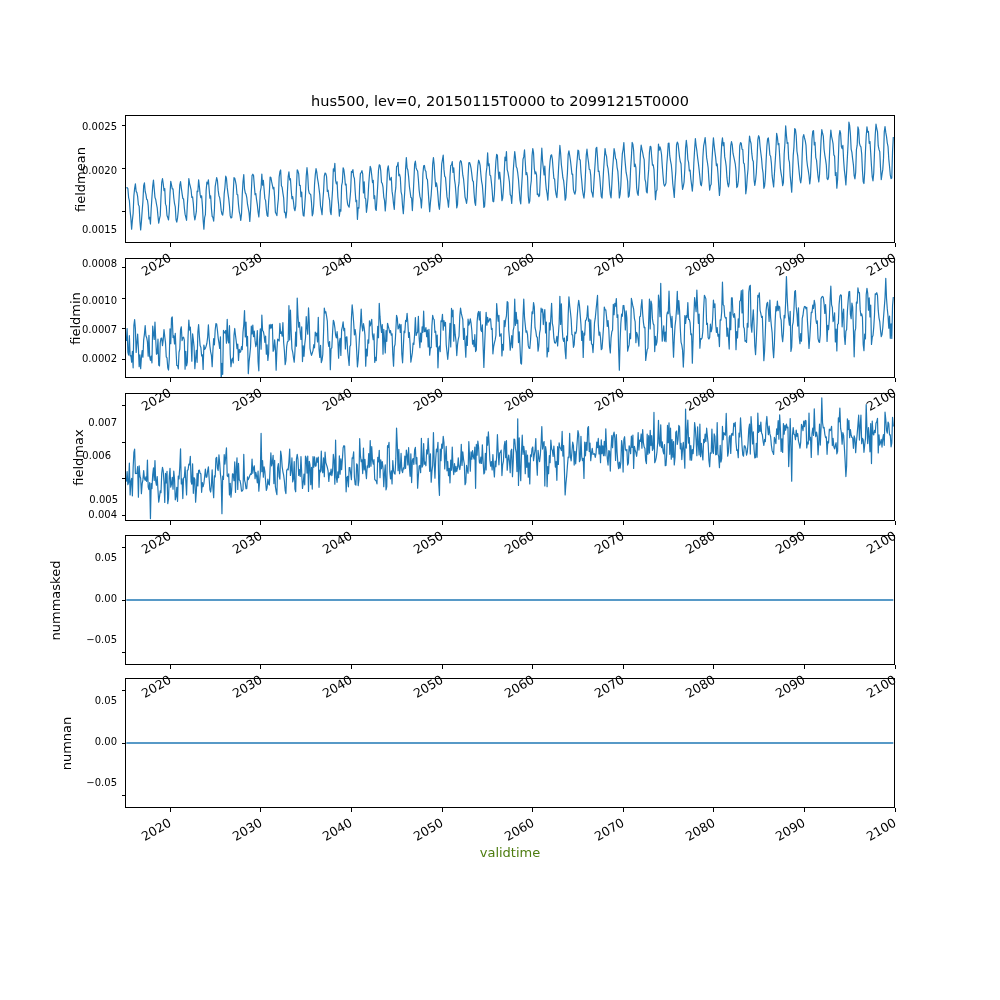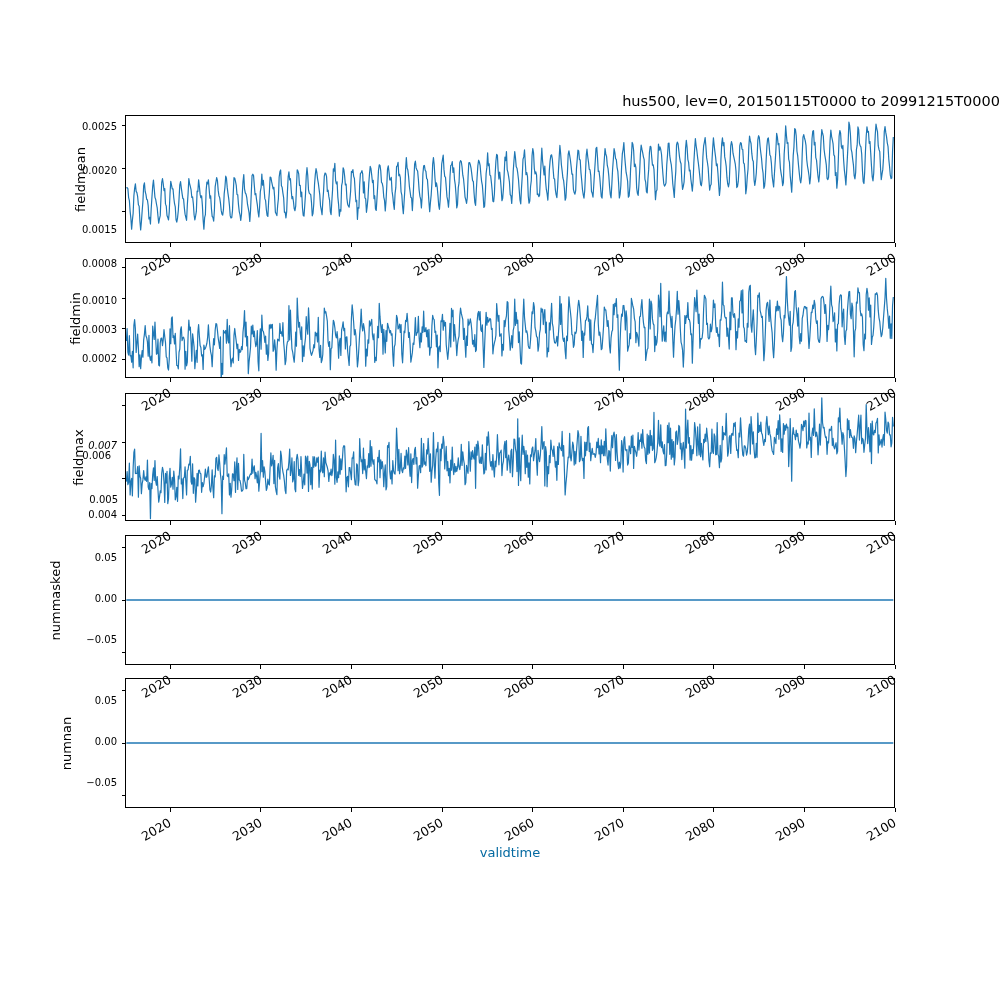--- a/index.html
+++ b/index.html
@@ -18,21 +18,21 @@
     position: relative;
     width: 1000px;
     height: 1000px;
     background: #ffffff;
   }
   .title {
     position: absolute;
     left: 0;
     top: 93px;
     width: 1000px;
-    text-align: right;
+    text-align: center;
     font-size: 14.5px;
     color: #000000;
     white-space: nowrap;
   }
   .panel {
     position: absolute;
     box-sizing: border-box;
     border: 1px solid #000000;
     background: transparent;
   }
@@ -62,21 +62,21 @@
     font-size: 12.5px;
     color: #000000;
     white-space: nowrap;
     transform-origin: 100% 50%;
     transform: rotate(-30deg);
     text-align: right;
   }
   .xlabel {
     position: absolute;
     font-size: 13px;
-    color: #0369a1;
+    color: #4d7c0f;
     text-align: center;
     white-space: nowrap;
   }
   .tickmark {
     position: absolute;
     background: #000000;
   }
 </style>
 </head>
 <body>
@@ -96,30 +96,30 @@
   <div class="ytick" style="left:55px; top:208px; width:62px;margin-top:16px;">0.0015</div>
 
   <div class="panel" style="left:125px; top:258px; width:770px; height:120px;">
     <svg id="svg-1" viewBox="0 0 770 120" preserveAspectRatio="none">
         <polyline points="0.36,83.39 1.12,70.78 1.87,94.60 2.63,97.66 3.38,77.99 4.14,98.47 4.89,98.15 5.64,104.90 6.40,94.01 7.15,110.68 7.91,67.39 8.66,61.73 9.42,71.02 10.17,95.05 10.93,85.36 11.68,76.25 12.44,90.92 13.19,109.55 13.95,97.46 14.70,111.56 15.45,100.49 16.21,93.04 16.96,99.80 17.72,82.26 18.47,76.36 19.23,67.68 19.98,78.05 20.74,80.04 21.49,84.37 22.25,98.84 23.00,77.68 23.75,99.35 24.51,103.15 25.26,98.76 26.02,105.59 26.77,68.24 27.53,75.73 28.28,81.83 29.04,64.08 29.79,81.45 30.55,96.83 31.30,96.03 32.06,81.54 32.81,107.80 33.56,108.75 34.32,85.44 35.07,80.67 35.83,80.39 36.58,88.14 37.34,81.92 38.09,71.76 38.85,78.84 39.60,85.05 40.36,99.56 41.11,100.57 41.87,110.60 42.62,112.95 43.37,101.75 44.13,71.09 44.88,86.10 45.64,60.02 46.39,58.94 47.15,79.89 47.90,78.16 48.66,86.46 49.41,75.69 50.17,93.31 50.92,108.23 51.68,108.28 52.43,111.84 53.18,94.84 53.94,91.52 54.69,71.75 55.45,68.93 56.20,83.03 56.96,79.99 57.71,79.44 58.47,82.53 59.22,112.11 59.98,93.93 60.73,108.62 61.48,104.80 62.24,78.22 62.99,62.20 63.75,72.25 64.50,69.31 65.26,84.40 66.01,103.85 66.77,76.06 67.52,82.11 68.28,89.62 69.03,111.48 69.79,101.00 70.54,92.86 71.29,105.03 72.05,74.37 72.80,66.76 73.56,78.44 74.31,88.01 75.07,89.99 75.82,98.48 76.58,97.39 77.33,112.34 78.09,87.51 78.84,91.99 79.60,90.96 80.35,88.53 81.10,85.65 81.86,79.38 82.61,66.90 83.37,80.16 84.12,88.56 84.88,94.50 85.63,97.96 86.39,109.51 87.14,93.00 87.90,81.05 88.65,87.25 89.41,72.21 90.16,65.76 90.91,66.07 91.67,72.57 92.42,80.18 93.18,85.39 93.93,90.92 94.69,79.15 95.44,122.95 96.20,106.17 96.95,117.31 97.71,72.60 98.46,74.55 99.21,75.37 99.97,72.69 100.72,85.61 101.48,61.35 102.23,82.63 102.99,85.43 103.74,67.82 104.50,96.82 105.25,109.48 106.01,102.61 106.76,100.88 107.52,105.62 108.27,77.57 109.02,70.65 109.78,77.70 110.53,83.76 111.29,91.17 112.04,86.50 112.80,103.10 113.55,91.97 114.31,95.04 115.06,93.88 115.82,89.12 116.57,92.27 117.33,74.20 118.08,66.68 118.83,52.38 119.59,79.20 120.34,64.27 121.10,88.34 121.85,78.74 122.61,116.55 123.36,105.00 124.12,97.59 124.87,89.52 125.63,68.32 126.38,76.29 127.14,67.28 127.89,79.03 128.64,73.43 129.40,83.01 130.15,89.04 130.91,86.16 131.66,72.77 132.42,104.47 133.17,113.69 133.93,82.19 134.68,71.01 135.44,91.80 136.19,57.03 136.94,72.82 137.70,73.55 138.45,77.75 139.21,84.72 139.96,78.30 140.72,96.81 141.47,87.40 142.23,103.15 142.98,96.35 143.74,66.99 144.49,70.75 145.25,66.37 146.00,70.18 146.75,66.43 147.51,93.86 148.26,92.14 149.02,82.27 149.77,90.41 150.53,113.04 151.28,92.91 152.04,81.57 152.79,81.88 153.55,83.41 154.30,65.54 155.06,75.69 155.81,74.18 156.56,78.41 157.32,64.77 158.07,84.94 158.83,93.59 159.58,107.56 160.34,103.28 161.09,89.07 161.85,84.12 162.60,83.66 163.36,47.48 164.11,82.26 164.87,52.02 165.62,74.32 166.37,91.31 167.13,94.60 167.88,100.18 168.64,104.97 169.39,93.88 170.15,74.33 170.90,88.73 171.66,39.65 172.41,57.17 173.17,69.35 173.92,64.35 174.67,74.64 175.43,81.71 176.18,69.06 176.94,104.27 177.69,88.24 178.45,98.97 179.20,86.85 179.96,80.30 180.71,58.59 181.47,70.46 182.22,76.54 182.98,49.72 183.73,64.39 184.48,91.02 185.24,95.33 185.99,98.00 186.75,95.66 187.50,93.17 188.26,87.18 189.01,90.32 189.77,74.27 190.52,77.90 191.28,75.40 192.03,84.38 192.79,59.29 193.54,91.54 194.29,100.13 195.05,87.69 195.80,105.35 196.56,102.77 197.31,97.09 198.07,74.98 198.82,49.85 199.58,54.71 200.33,53.58 201.09,57.99 201.84,63.10 202.60,84.21 203.35,88.88 204.10,84.01 204.86,112.50 205.61,91.12 206.37,90.33 207.12,74.41 207.88,62.31 208.63,64.33 209.39,69.71 210.14,77.44 210.90,80.17 211.65,73.95 212.40,82.41 213.16,100.89 213.91,84.75 214.67,80.63 215.42,98.05 216.18,72.20 216.93,69.07 217.69,63.99 218.44,72.85 219.20,70.59 219.95,91.55 220.71,79.62 221.46,79.13 222.21,93.52 222.97,100.76 223.72,108.22 224.48,89.04 225.23,87.36 225.99,60.43 226.74,46.70 227.50,54.56 228.25,64.55 229.01,77.19 229.76,71.90 230.52,77.75 231.27,93.19 232.02,109.64 232.78,102.54 233.53,89.74 234.29,76.10 235.04,66.75 235.80,50.89 236.55,67.72 237.31,73.07 238.06,65.73 238.82,69.96 239.57,77.36 240.33,109.05 241.08,91.52 241.83,98.56 242.59,82.23 243.34,85.61 244.10,62.90 244.85,68.07 245.61,65.28 246.36,61.39 247.12,77.44 247.87,82.04 248.63,76.22 249.38,105.07 250.13,100.10 250.89,103.45 251.64,85.83 252.40,68.49 253.15,80.06 253.91,45.04 254.66,58.39 255.42,68.04 256.17,74.64 256.93,66.61 257.68,96.80 258.44,71.50 259.19,82.42 259.94,95.58 260.70,72.76 261.45,83.72 262.21,65.34 262.96,68.50 263.72,71.34 264.47,75.02 265.23,72.76 265.98,77.35 266.74,76.10 267.49,96.77 268.25,109.03 269.00,89.41 269.75,86.90 270.51,73.51 271.26,57.28 272.02,60.26 272.77,71.09 273.53,69.53 274.28,66.17 275.04,74.69 275.79,66.69 276.55,96.91 277.30,105.58 278.06,89.35 278.81,73.41 279.56,74.90 280.32,62.50 281.07,63.65 281.83,55.28 282.58,64.90 283.34,79.70 284.09,74.72 284.85,86.95 285.60,104.95 286.36,100.14 287.11,95.24 287.86,85.43 288.62,86.83 289.37,76.50 290.13,59.57 290.88,77.81 291.64,75.32 292.39,74.34 293.15,58.29 293.90,80.17 294.66,90.22 295.41,75.43 296.17,84.35 296.92,68.97 297.67,74.58 298.43,53.09 299.18,73.77 299.94,73.70 300.69,69.74 301.45,78.97 302.20,72.30 302.96,89.43 303.71,71.44 304.47,97.75 305.22,89.97 305.98,90.26 306.73,67.51 307.48,57.20 308.24,60.93 308.99,61.61 309.75,74.73 310.50,73.44 311.26,89.27 312.01,77.35 312.77,110.68 313.52,90.45 314.28,88.63 315.03,94.16 315.79,62.90 316.54,63.72 317.29,56.25 318.05,72.35 318.80,62.59 319.56,67.95 320.31,64.45 321.07,87.35 321.82,94.49 322.58,102.00 323.33,93.60 324.09,80.20 324.84,65.46 325.59,89.47 326.35,50.31 327.10,58.58 327.86,51.85 328.61,83.64 329.37,66.77 330.12,77.23 330.88,83.42 331.63,98.17 332.39,87.08 333.14,81.63 333.90,78.39 334.65,58.40 335.40,49.86 336.16,55.10 336.91,58.42 337.67,61.54 338.42,81.85 339.18,70.63 339.93,85.81 340.69,99.79 341.44,78.51 342.20,87.86 342.95,61.23 343.71,67.20 344.46,65.12 345.21,60.80 345.97,65.18 346.72,72.69 347.48,86.54 348.23,82.64 348.99,89.17 349.74,76.97 350.50,94.12 351.25,92.60 352.01,63.97 352.76,55.51 353.52,53.38 354.27,61.90 355.02,53.41 355.78,72.18 356.53,73.77 357.29,67.02 358.04,88.83 358.80,110.26 359.55,88.39 360.31,69.55 361.06,54.13 361.82,67.25 362.57,59.34 363.32,64.11 364.08,62.75 364.83,60.49 365.59,61.48 366.34,71.47 367.10,70.62 367.85,96.45 368.61,89.03 369.36,85.40 370.12,82.32 370.87,77.53 371.63,45.33 372.38,55.84 373.13,63.19 373.89,57.27 374.64,78.52 375.40,77.84 376.15,75.96 376.91,98.56 377.66,86.74 378.42,92.58 379.17,62.46 379.93,68.92 380.68,61.64 381.44,57.81 382.19,43.25 382.94,44.40 383.70,72.06 384.45,80.29 385.21,92.66 385.96,86.55 386.72,77.98 387.47,90.26 388.23,72.51 388.98,68.99 389.74,40.84 390.49,67.46 391.25,54.34 392.00,65.47 392.75,62.02 393.51,85.00 394.26,74.00 395.02,89.38 395.77,105.81 396.53,106.80 397.28,85.76 398.04,58.89 398.79,40.81 399.55,59.24 400.30,67.01 401.05,74.35 401.81,72.99 402.56,76.89 403.32,88.11 404.07,90.70 404.83,90.97 405.58,82.79 406.34,69.77 407.09,53.87 407.85,55.55 408.60,44.30 409.36,48.66 410.11,69.85 410.86,73.13 411.62,79.00 412.37,79.58 413.13,93.77 413.88,88.41 414.64,75.48 415.39,71.60 416.15,50.02 416.90,53.78 417.66,50.97 418.41,66.68 419.17,56.13 419.92,51.54 420.67,75.13 421.43,64.16 422.18,99.54 422.94,90.58 423.69,94.14 424.45,64.87 425.20,72.10 425.96,58.83 426.71,45.10 427.47,65.56 428.22,69.30 428.98,80.53 429.73,84.97 430.48,85.65 431.24,83.56 431.99,78.62 432.75,88.43 433.50,76.72 434.26,65.34 435.01,37.88 435.77,66.52 436.52,45.63 437.28,69.23 438.03,81.06 438.78,83.82 439.54,80.30 440.29,93.50 441.05,101.43 441.80,78.38 442.56,83.12 443.31,57.64 444.07,38.48 444.82,47.24 445.58,53.94 446.33,61.42 447.09,76.94 447.84,77.28 448.59,89.79 449.35,87.24 450.10,74.28 450.86,75.77 451.61,73.38 452.37,59.06 453.12,48.37 453.88,41.94 454.63,47.15 455.39,56.84 456.14,66.57 456.90,82.77 457.65,73.29 458.40,100.08 459.16,75.23 459.91,77.38 460.67,62.57 461.42,62.09 462.18,58.37 462.93,47.68 463.69,63.25 464.44,61.01 465.20,82.69 465.95,61.94 466.71,86.52 467.46,86.73 468.21,95.14 468.97,82.94 469.72,65.04 470.48,60.19 471.23,52.10 471.99,44.47 472.74,37.09 473.50,65.72 474.25,77.56 475.01,74.33 475.76,80.18 476.51,92.26 477.27,91.08 478.02,80.66 478.78,69.06 479.53,48.80 480.29,51.72 481.04,51.62 481.80,58.71 482.55,68.48 483.31,62.72 484.06,71.99 484.82,88.96 485.57,95.57 486.32,80.19 487.08,74.08 487.83,72.28 488.59,46.08 489.34,56.63 490.10,45.06 490.85,47.99 491.61,40.29 492.36,59.36 493.12,56.77 493.87,90.81 494.63,113.16 495.38,83.56 496.13,65.54 496.89,56.01 497.64,58.24 498.40,47.46 499.15,47.25 499.91,54.26 500.66,72.19 501.42,52.67 502.17,60.15 502.93,93.72 503.68,90.23 504.44,87.36 505.19,75.81 505.94,80.92 506.70,40.04 507.45,43.77 508.21,48.07 508.96,50.64 509.72,60.36 510.47,63.74 511.23,85.04 511.98,74.59 512.74,76.92 513.49,82.30 514.24,88.57 515.00,58.79 515.75,58.41 516.51,48.17 517.26,41.31 518.02,55.51 518.77,64.41 519.53,69.74 520.28,69.49 521.04,103.13 521.79,97.18 522.55,92.08 523.30,90.73 524.05,62.26 524.81,40.70 525.56,71.19 526.32,42.73 527.07,45.81 527.83,60.90 528.58,65.74 529.34,67.22 530.09,94.13 530.85,78.54 531.60,87.68 532.36,84.24 533.11,72.18 533.86,36.79 534.62,43.91 535.37,58.66 536.13,24.74 536.88,62.36 537.64,83.53 538.39,74.89 539.15,68.00 539.90,83.46 540.66,74.42 541.41,84.17 542.17,57.34 542.92,53.90 543.67,55.52 544.43,32.71 545.18,54.15 545.94,60.19 546.69,69.45 547.45,58.30 548.20,81.48 548.96,99.82 549.71,81.00 550.47,68.03 551.22,61.42 551.97,50.91 552.73,32.78 553.48,56.21 554.24,42.34 554.99,52.27 555.75,70.90 556.50,84.63 557.26,87.56 558.01,92.68 558.77,109.91 559.52,93.45 560.28,57.49 561.03,65.56 561.78,57.53 562.54,59.50 563.29,44.27 564.05,61.42 564.80,61.43 565.56,64.91 566.31,76.95 567.07,76.09 567.82,105.91 568.58,80.76 569.33,58.47 570.09,39.30 570.84,46.11 571.59,53.64 572.35,31.51 573.10,49.70 573.86,65.43 574.61,56.00 575.37,90.67 576.12,80.84 576.88,81.51 577.63,80.03 578.39,72.89 579.14,50.62 579.90,36.89 580.65,38.66 581.40,40.55 582.16,66.55 582.91,65.41 583.67,80.06 584.42,81.41 585.18,79.83 585.93,66.19 586.69,73.98 587.44,70.75 588.20,60.10 588.95,41.84 589.70,49.25 590.46,45.61 591.21,66.06 591.97,74.58 592.72,69.80 593.48,78.38 594.23,76.63 594.99,89.04 595.74,61.86 596.50,62.23 597.25,53.71 598.01,23.59 598.76,46.68 599.51,47.39 600.27,58.22 601.02,60.09 601.78,59.55 602.53,78.66 603.29,70.20 604.04,79.61 604.80,91.55 605.55,54.07 606.31,71.85 607.06,39.41 607.82,39.49 608.57,56.36 609.32,59.27 610.08,55.54 610.83,62.19 611.59,92.23 612.34,73.87 613.10,80.21 613.85,60.89 614.61,69.32 615.36,43.07 616.12,41.98 616.87,32.23 617.63,54.78 618.38,31.29 619.13,68.95 619.89,70.75 620.64,83.64 621.40,83.11 622.15,84.84 622.91,65.40 623.66,69.24 624.42,33.71 625.17,27.87 625.93,26.78 626.68,67.92 627.43,74.33 628.19,61.18 628.94,51.69 629.70,67.50 630.45,88.31 631.21,97.20 631.96,82.63 632.72,64.74 633.47,36.88 634.23,38.69 634.98,34.54 635.74,52.30 636.49,55.20 637.24,59.51 638.00,58.26 638.75,80.91 639.51,103.47 640.26,93.27 641.02,73.86 641.77,52.20 642.53,45.22 643.28,44.02 644.04,51.64 644.79,63.57 645.55,41.79 646.30,59.57 647.05,67.90 647.81,74.87 648.56,90.95 649.32,100.28 650.07,86.46 650.83,63.68 651.58,48.47 652.34,52.70 653.09,42.74 653.85,52.48 654.60,47.93 655.36,48.67 656.11,59.42 656.86,62.21 657.62,77.79 658.37,84.08 659.13,75.14 659.88,57.42 660.64,59.94 661.39,43.36 662.15,17.83 662.90,39.06 663.66,52.91 664.41,60.86 665.16,67.19 665.92,53.30 666.67,94.03 667.43,89.52 668.18,67.78 668.94,64.08 669.69,51.29 670.45,33.24 671.20,32.13 671.96,48.71 672.71,55.65 673.47,68.22 674.22,49.65 674.97,79.10 675.73,86.09 676.48,75.86 677.24,83.63 677.99,60.42 678.75,57.20 679.50,50.94 680.26,48.26 681.01,48.46 681.77,50.64 682.52,49.22 683.28,63.96 684.03,76.63 684.78,90.89 685.54,80.23 686.29,67.85 687.05,54.20 687.80,54.42 688.56,46.87 689.31,50.39 690.07,41.95 690.82,46.47 691.58,60.74 692.33,65.37 693.09,62.95 693.84,80.86 694.59,84.11 695.35,84.75 696.10,77.16 696.86,40.45 697.61,38.56 698.37,38.12 699.12,39.06 699.88,45.58 700.63,55.39 701.39,46.31 702.14,58.79 702.89,83.80 703.65,67.37 704.40,71.77 705.16,60.75 705.91,41.87 706.67,27.66 707.42,46.65 708.18,49.33 708.93,63.73 709.69,61.13 710.44,54.78 711.20,84.40 711.95,71.19 712.70,93.50 713.46,66.55 714.21,65.72 714.97,46.16 715.72,38.01 716.48,36.45 717.23,37.02 717.99,68.98 718.74,56.38 719.50,50.83 720.25,78.49 721.01,86.89 721.76,73.42 722.51,71.81 723.27,53.26 724.02,42.59 724.78,33.29 725.53,33.00 726.29,56.23 727.04,60.65 727.80,44.88 728.55,49.03 729.31,71.35 730.06,99.45 730.82,73.70 731.57,70.56 732.32,43.73 733.08,44.95 733.83,29.33 734.59,34.16 735.34,34.10 736.10,51.49 736.85,57.62 737.61,55.83 738.36,59.13 739.12,86.79 739.87,93.32 740.62,76.37 741.38,81.14 742.13,36.38 742.89,29.91 743.64,34.82 744.40,52.08 745.15,39.41 745.91,58.88 746.66,46.97 747.42,86.83 748.17,79.67 748.93,77.87 749.68,69.55 750.43,57.25 751.19,35.39 751.94,35.91 752.70,34.31 753.45,37.08 754.21,52.30 754.96,59.84 755.72,63.58 756.47,72.49 757.23,78.95 757.98,76.80 758.74,69.91 759.49,59.41 760.24,49.68 761.00,39.28 761.75,19.72 762.51,40.19 763.26,50.47 764.02,58.16 764.77,70.43 765.53,58.11 766.28,80.66 767.04,65.92 767.79,80.83 768.55,47.32 769.30,38.57" fill="none" stroke="#1f77b4" stroke-width="1.2" vector-effect="non-scaling-stroke" stroke-linejoin="round"></polyline>
       </svg>
   </div>
   <div class="ylabel" style="left:-5px; top:311px; width:160px;">fieldmin</div>
   <div class="ytick" style="left:55px; top:258px; width:62px;">0.0008</div>
   <div class="ytick" style="left:55px; top:295px; width:62px;">0.0010</div>
-  <div class="ytick" style="left:55px; top:324px; width:62px;">0.0003</div>
+  <div class="ytick" style="left:55px; top:324px; width:62px;">0.0007</div>
   <div class="ytick" style="left:55px; top:353px; width:62px;">0.0002</div>
 
   <div class="panel" style="left:125px; top:393px; width:770px; height:128px;">
     <svg id="svg-2" viewBox="0 0 770 128" preserveAspectRatio="none">
         <polyline points="0.36,89.01 1.12,78.86 1.87,92.04 2.63,89.66 3.38,70.12 4.14,102.57 4.89,88.91 5.64,85.64 6.40,103.47 7.15,75.18 7.91,59.41 8.66,56.06 9.42,80.62 10.17,80.81 10.93,80.59 11.68,73.79 12.44,104.89 13.19,73.02 13.95,83.31 14.70,85.86 15.45,101.35 16.21,91.08 16.96,87.28 17.72,77.85 18.47,85.88 19.23,87.72 19.98,84.20 20.74,88.74 21.49,67.14 22.25,94.45 23.00,97.03 23.75,89.98 24.51,126.69 25.26,91.02 26.02,96.05 26.77,82.02 27.53,75.13 28.28,87.79 29.04,67.61 29.79,88.59 30.55,92.73 31.30,83.86 32.06,97.48 32.81,109.91 33.56,104.92 34.32,98.45 35.07,100.23 35.83,80.47 36.58,74.57 37.34,78.14 38.09,89.51 38.85,110.11 39.60,80.56 40.36,90.24 41.11,78.46 41.87,111.30 42.62,106.28 43.37,84.16 44.13,75.57 44.88,94.62 45.64,91.59 46.39,84.64 47.15,96.67 47.90,78.20 48.66,86.69 49.41,107.48 50.17,104.29 50.92,94.80 51.68,109.05 52.43,83.40 53.18,86.24 53.94,73.64 54.69,55.61 55.45,91.41 56.20,86.26 56.96,106.19 57.71,85.35 58.47,84.75 59.22,73.92 59.98,88.74 60.73,102.46 61.48,77.41 62.24,77.12 62.99,71.15 63.75,71.99 64.50,63.22 65.26,88.90 66.01,91.65 66.77,70.93 67.52,100.92 68.28,85.00 69.03,86.51 69.79,109.98 70.54,99.13 71.29,80.51 72.05,93.43 72.80,77.82 73.56,77.30 74.31,80.68 75.07,80.97 75.82,99.84 76.58,89.94 77.33,94.14 78.09,90.84 78.84,84.10 79.60,76.20 80.35,84.62 81.10,84.31 81.86,77.99 82.61,74.01 83.37,85.77 84.12,97.29 84.88,99.61 85.63,92.71 86.39,76.98 87.14,95.23 87.90,105.32 88.65,83.06 89.41,84.28 90.16,65.30 90.91,64.27 91.67,75.22 92.42,77.74 93.18,61.76 93.93,70.21 94.69,81.35 95.44,88.38 96.20,121.59 96.95,83.33 97.71,86.79 98.46,61.65 99.21,71.14 99.97,63.65 100.72,54.78 101.48,83.08 102.23,83.86 102.99,81.16 103.74,102.56 104.50,90.73 105.25,104.82 106.01,96.59 106.76,81.12 107.52,81.59 108.27,87.99 109.02,69.01 109.78,99.92 110.53,76.20 111.29,64.83 112.04,96.98 112.80,70.52 113.55,87.38 114.31,87.88 115.06,91.83 115.82,98.60 116.57,98.47 117.33,96.93 118.08,61.29 118.83,87.53 119.59,90.34 120.34,96.24 121.10,96.08 121.85,84.21 122.61,86.96 123.36,85.02 124.12,82.77 124.87,81.04 125.63,81.73 126.38,66.07 127.14,80.55 127.89,75.12 128.64,72.91 129.40,86.07 130.15,79.69 130.91,83.20 131.66,90.22 132.42,78.40 133.17,98.69 133.93,89.00 134.68,79.92 135.44,39.93 136.19,78.98 136.94,67.72 137.70,84.49 138.45,73.92 139.21,78.51 139.96,88.67 140.72,97.88 141.47,95.25 142.23,86.36 142.98,91.36 143.74,92.45 144.49,74.98 145.25,59.91 146.00,73.14 146.75,69.39 147.51,62.28 148.26,91.03 149.02,67.44 149.77,94.24 150.53,98.91 151.28,102.30 152.04,74.77 152.79,70.66 153.55,83.93 154.30,86.55 155.06,57.94 155.81,62.77 156.56,73.69 157.32,79.02 158.07,82.53 158.83,88.64 159.58,97.97 160.34,101.14 161.09,77.81 161.85,76.24 162.60,77.11 163.36,68.36 164.11,55.85 164.87,82.68 165.62,77.43 166.37,64.93 167.13,89.34 167.88,86.09 168.64,68.56 169.39,96.63 170.15,99.32 170.90,66.03 171.66,61.31 172.41,66.59 173.17,82.64 173.92,76.70 174.67,83.66 175.43,63.53 176.18,80.78 176.94,95.88 177.69,90.36 178.45,81.35 179.20,92.23 179.96,63.17 180.71,64.96 181.47,80.34 182.22,63.00 182.98,98.98 183.73,68.30 184.48,72.22 185.24,92.10 185.99,74.52 186.75,96.55 187.50,63.62 188.26,74.35 189.01,63.77 189.77,73.21 190.52,72.96 191.28,64.87 192.03,69.26 192.79,64.03 193.54,94.81 194.29,77.39 195.05,79.07 195.80,58.07 196.56,77.62 197.31,80.02 198.07,64.76 198.82,83.98 199.58,59.07 200.33,69.41 201.09,71.97 201.84,74.46 202.60,78.17 203.35,88.89 204.10,79.98 204.86,82.16 205.61,76.25 206.37,82.87 207.12,78.13 207.88,61.42 208.63,67.66 209.39,91.67 210.14,46.75 210.90,85.05 211.65,89.71 212.40,79.05 213.16,85.08 213.91,62.74 214.67,81.44 215.42,65.87 216.18,76.95 216.93,66.61 217.69,54.68 218.44,52.56 219.20,52.94 219.95,73.26 220.71,99.37 221.46,84.61 222.21,83.65 222.97,94.30 223.72,74.82 224.48,74.66 225.23,80.67 225.99,87.10 226.74,64.77 227.50,65.20 228.25,58.69 229.01,84.62 229.76,91.87 230.52,92.47 231.27,70.93 232.02,72.24 232.78,93.01 233.53,87.25 234.29,45.38 235.04,62.63 235.80,68.68 236.55,66.80 237.31,80.85 238.06,54.86 238.82,77.15 239.57,66.30 240.33,78.75 241.08,85.93 241.83,73.11 242.59,74.83 243.34,60.61 244.10,74.31 244.85,47.32 245.61,73.40 246.36,53.49 247.12,67.42 247.87,71.26 248.63,66.53 249.38,86.72 250.13,87.67 250.89,88.33 251.64,91.35 252.40,64.35 253.15,69.00 253.91,57.22 254.66,85.07 255.42,66.88 256.17,75.81 256.93,68.56 257.68,74.91 258.44,94.20 259.19,80.12 259.94,72.09 260.70,97.44 261.45,94.13 262.21,52.50 262.96,54.30 263.72,49.21 264.47,78.95 265.23,86.16 265.98,78.01 266.74,91.32 267.49,67.68 268.25,77.83 269.00,80.63 269.75,81.27 270.51,65.92 271.26,34.60 272.02,51.95 272.77,77.98 273.53,56.31 274.28,80.88 275.04,75.08 275.79,60.39 276.55,77.60 277.30,79.85 278.06,75.04 278.81,76.17 279.56,63.12 280.32,75.53 281.07,56.91 281.83,61.75 282.58,72.14 283.34,54.57 284.09,73.25 284.85,83.62 285.60,60.78 286.36,89.98 287.11,67.23 287.86,65.61 288.62,71.42 289.37,56.89 290.13,54.20 290.88,71.10 291.64,64.48 292.39,95.75 293.15,83.02 293.90,73.12 294.66,72.61 295.41,79.83 296.17,45.00 296.92,74.33 297.67,72.15 298.43,50.28 299.18,71.36 299.94,69.08 300.69,72.91 301.45,56.69 302.20,60.84 302.96,45.06 303.71,59.30 304.47,78.52 305.22,60.75 305.98,89.63 306.73,78.69 307.48,72.45 308.24,39.20 308.99,68.52 309.75,85.61 310.50,66.36 311.26,56.00 312.01,58.59 312.77,49.11 313.52,90.45 314.28,102.97 315.03,55.91 315.79,67.71 316.54,50.87 317.29,55.13 318.05,42.98 318.80,49.35 319.56,76.11 320.31,63.86 321.07,53.28 321.82,78.04 322.58,68.63 323.33,83.03 324.09,75.63 324.84,90.26 325.59,67.18 326.35,77.48 327.10,53.96 327.86,74.69 328.61,81.82 329.37,70.80 330.12,79.28 330.88,73.56 331.63,78.56 332.39,75.07 333.14,64.74 333.90,73.83 334.65,76.82 335.40,71.29 336.16,51.06 336.91,72.56 337.67,58.82 338.42,66.38 339.18,70.87 339.93,92.16 340.69,89.90 341.44,72.50 342.20,77.23 342.95,80.53 343.71,48.41 344.46,64.24 345.21,78.37 345.97,58.82 346.72,66.17 347.48,57.60 348.23,63.86 348.99,66.06 349.74,53.84 350.50,95.79 351.25,51.25 352.01,62.16 352.76,47.79 353.52,54.19 354.27,69.36 355.02,70.47 355.78,64.05 356.53,70.54 357.29,51.55 358.04,67.99 358.80,81.25 359.55,80.03 360.31,60.23 361.06,77.18 361.82,43.52 362.57,52.08 363.32,38.52 364.08,51.03 364.83,67.16 365.59,73.29 366.34,68.60 367.10,77.15 367.85,61.44 368.61,75.41 369.36,84.23 370.12,68.07 370.87,73.87 371.63,63.20 372.38,41.34 373.13,57.86 373.89,71.95 374.64,59.95 375.40,58.95 376.15,57.00 376.91,82.86 377.66,71.94 378.42,68.24 379.17,52.83 379.93,48.18 380.68,64.67 381.44,47.44 382.19,77.45 382.94,67.51 383.70,61.98 384.45,68.52 385.21,79.87 385.96,57.91 386.72,56.11 387.47,84.02 388.23,68.77 388.98,45.83 389.74,46.30 390.49,55.49 391.25,59.69 392.00,78.79 392.75,25.12 393.51,92.91 394.26,44.61 395.02,76.58 395.77,88.11 396.53,58.48 397.28,41.85 398.04,61.28 398.79,53.26 399.55,59.58 400.30,81.00 401.05,57.49 401.81,74.50 402.56,62.15 403.32,84.43 404.07,69.82 404.83,91.29 405.58,61.89 406.34,63.65 407.09,55.37 407.85,53.76 408.60,67.83 409.36,61.80 410.11,57.37 410.86,45.30 411.62,68.60 412.37,82.45 413.13,57.20 413.88,64.16 414.64,68.68 415.39,62.24 416.15,50.54 416.90,33.11 417.66,55.90 418.41,50.53 419.17,48.28 419.92,93.37 420.67,53.43 421.43,59.12 422.18,94.24 422.94,73.77 423.69,80.98 424.45,62.46 425.20,69.77 425.96,46.95 426.71,55.56 427.47,57.28 428.22,63.42 428.98,52.84 429.73,63.05 430.48,74.22 431.24,68.77 431.99,87.67 432.75,53.52 433.50,71.51 434.26,49.57 435.01,54.15 435.77,55.17 436.52,57.58 437.28,38.00 438.03,63.02 438.78,52.30 439.54,77.02 440.29,102.46 441.05,91.21 441.80,83.56 442.56,73.05 443.31,64.04 444.07,64.57 444.82,40.07 445.58,63.72 446.33,67.85 447.09,58.64 447.84,48.97 448.59,52.34 449.35,72.22 450.10,58.16 450.86,70.90 451.61,59.08 452.37,48.38 453.12,37.29 453.88,40.80 454.63,68.79 455.39,67.07 456.14,42.96 456.90,63.52 457.65,67.64 458.40,65.31 459.16,85.84 459.91,48.85 460.67,62.76 461.42,49.05 462.18,57.20 462.93,34.47 463.69,33.13 464.44,58.46 465.20,49.84 465.95,67.81 466.71,59.90 467.46,55.22 468.21,61.43 468.97,60.83 469.72,60.66 470.48,64.34 471.23,60.63 471.99,48.88 472.74,54.42 473.50,45.17 474.25,60.80 475.01,52.76 475.76,69.71 476.51,46.60 477.27,60.68 478.02,52.73 478.78,62.71 479.53,48.20 480.29,62.79 481.04,35.40 481.80,54.23 482.55,65.60 483.31,72.16 484.06,57.51 484.82,58.21 485.57,78.32 486.32,55.71 487.08,42.26 487.83,54.61 488.59,41.79 489.34,38.69 490.10,44.81 490.85,67.56 491.61,41.12 492.36,59.03 493.12,70.04 493.87,75.75 494.63,69.20 495.38,75.32 496.13,69.71 496.89,47.38 497.64,52.98 498.40,79.31 499.15,46.13 499.91,43.40 500.66,56.35 501.42,57.55 502.17,56.34 502.93,72.20 503.68,70.23 504.44,52.55 505.19,55.63 505.94,60.71 506.70,42.82 507.45,54.28 508.21,41.73 508.96,75.56 509.72,53.25 510.47,56.81 511.23,59.61 511.98,63.28 512.74,55.72 513.49,39.25 514.24,56.95 515.00,46.80 515.75,48.21 516.51,40.61 517.26,55.07 518.02,36.13 518.77,49.54 519.53,53.88 520.28,55.35 521.04,67.71 521.79,70.84 522.55,40.82 523.30,61.25 524.05,42.14 524.81,59.98 525.56,36.99 526.32,52.38 527.07,42.28 527.83,57.25 528.58,55.44 529.34,18.75 530.09,69.86 530.85,67.83 531.60,64.57 532.36,58.74 533.11,49.15 533.86,26.68 534.62,50.02 535.37,53.09 536.13,31.29 536.88,54.43 537.64,48.57 538.39,57.85 539.15,60.88 539.90,51.52 540.66,72.85 541.41,72.64 542.17,60.05 542.92,31.77 543.67,49.45 544.43,29.19 545.18,61.31 545.94,34.74 546.69,66.31 547.45,46.24 548.20,64.22 548.96,48.30 549.71,72.15 550.47,64.09 551.22,38.95 551.97,37.62 552.73,51.16 553.48,46.39 554.24,31.97 554.99,33.38 555.75,55.68 556.50,50.09 557.26,66.58 558.01,55.50 558.77,49.19 559.52,59.83 560.28,75.36 561.03,15.25 561.78,54.95 562.54,38.83 563.29,26.55 564.05,49.83 564.80,44.26 565.56,67.15 566.31,52.49 567.07,67.26 567.82,56.37 568.58,60.64 569.33,50.39 570.09,28.99 570.84,35.09 571.59,46.90 572.35,62.63 573.10,33.32 573.86,51.45 574.61,61.92 575.37,30.65 576.12,63.75 576.88,50.05 577.63,59.79 578.39,66.95 579.14,46.15 579.90,49.43 580.65,40.66 581.40,48.20 582.16,34.74 582.91,43.09 583.67,50.42 584.42,67.58 585.18,73.93 585.93,59.74 586.69,60.20 587.44,35.68 588.20,58.39 588.95,60.46 589.70,40.47 590.46,43.11 591.21,61.81 591.97,61.35 592.72,29.09 593.48,61.10 594.23,63.36 594.99,74.94 595.74,52.21 596.50,69.15 597.25,65.69 598.01,32.93 598.76,46.47 599.51,39.26 600.27,41.03 601.02,41.66 601.78,19.76 602.53,44.49 603.29,63.26 604.04,58.45 604.80,43.99 605.55,42.18 606.31,60.38 607.06,40.57 607.82,40.04 608.57,42.19 609.32,29.81 610.08,32.57 610.83,28.83 611.59,49.16 612.34,57.26 613.10,56.71 613.85,64.72 614.61,39.81 615.36,43.54 616.12,24.25 616.87,37.26 617.63,52.64 618.38,61.97 619.13,63.21 619.89,52.66 620.64,52.99 621.40,55.32 622.15,62.10 622.91,59.11 623.66,49.83 624.42,35.35 625.17,30.49 625.93,61.04 626.68,22.86 627.43,34.76 628.19,50.81 628.94,38.56 629.70,56.39 630.45,64.90 631.21,64.51 631.96,50.13 632.72,64.28 633.47,19.41 634.23,38.97 634.98,31.76 635.74,37.96 636.49,28.53 637.24,39.65 638.00,41.27 638.75,47.92 639.51,52.19 640.26,46.20 641.02,48.40 641.77,30.39 642.53,22.83 643.28,34.15 644.04,41.30 644.79,32.69 645.55,40.55 646.30,43.15 647.05,51.93 647.81,57.58 648.56,59.27 649.32,61.44 650.07,44.12 650.83,46.60 651.58,50.40 652.34,35.51 653.09,41.07 653.85,27.10 654.60,45.97 655.36,21.12 656.11,35.91 656.86,58.35 657.62,45.52 658.37,59.36 659.13,29.97 659.88,40.85 660.64,31.91 661.39,36.85 662.15,30.63 662.90,34.50 663.66,33.62 664.41,73.73 665.16,55.32 665.92,24.88 666.67,52.79 667.43,88.60 668.18,41.97 668.94,34.09 669.69,40.96 670.45,41.40 671.20,46.38 671.96,36.72 672.71,42.97 673.47,40.14 674.22,47.91 674.97,50.77 675.73,55.10 676.48,48.85 677.24,30.81 677.99,33.09 678.75,37.29 679.50,27.53 680.26,33.15 681.01,26.89 681.77,27.32 682.52,54.80 683.28,48.93 684.03,50.84 684.78,19.34 685.54,46.78 686.29,43.93 687.05,64.47 687.80,40.13 688.56,34.68 689.31,42.17 690.07,14.98 690.82,37.40 691.58,43.28 692.33,38.69 693.09,43.01 693.84,61.76 694.59,49.74 695.35,30.59 696.10,51.89 696.86,34.50 697.61,3.97 698.37,29.17 699.12,34.47 699.88,33.97 700.63,40.71 701.39,44.29 702.14,43.56 702.89,61.24 703.65,48.17 704.40,49.72 705.16,35.76 705.91,37.19 706.67,36.16 707.42,32.97 708.18,52.36 708.93,45.02 709.69,53.58 710.44,55.74 711.20,52.13 711.95,49.48 712.70,60.86 713.46,58.36 714.21,24.35 714.97,28.37 715.72,14.36 716.48,34.97 717.23,39.18 717.99,51.01 718.74,39.20 719.50,42.06 720.25,54.51 721.01,68.35 721.76,83.87 722.51,72.88 723.27,25.21 724.02,36.11 724.78,26.76 725.53,44.31 726.29,36.26 727.04,41.88 727.80,44.14 728.55,44.52 729.31,55.15 730.06,42.64 730.82,45.31 731.57,59.64 732.32,48.71 733.08,40.55 733.83,31.20 734.59,21.55 735.34,46.76 736.10,32.26 736.85,21.54 737.61,50.54 738.36,44.96 739.12,46.50 739.87,59.23 740.62,51.72 741.38,45.32 742.13,10.78 742.89,34.78 743.64,50.32 744.40,34.08 745.15,43.61 745.91,58.71 746.66,29.97 747.42,70.65 748.17,27.49 748.93,40.26 749.68,41.53 750.43,36.99 751.19,39.29 751.94,29.60 752.70,28.33 753.45,24.73 754.21,59.94 754.96,41.42 755.72,51.87 756.47,49.36 757.23,46.16 757.98,53.89 758.74,45.07 759.49,41.13 760.24,52.14 761.00,18.41 761.75,25.72 762.51,37.26 763.26,39.79 764.02,28.51 764.77,30.24 765.53,41.63 766.28,41.52 767.04,53.63 767.79,49.95 768.55,23.71 769.30,32.98" fill="none" stroke="#1f77b4" stroke-width="1.2" vector-effect="non-scaling-stroke" stroke-linejoin="round"></polyline>
       </svg>
   </div>
   <div class="ylabel" style="left:-2px; top:450px; width:160px;">fieldmax</div>
-  <div class="ytick" style="left:62px; top:440px; width:55px;font-style:italic;">0.007</div>
+  <div class="ytick" style="left:62px; top:417px; width:55px;">0.007</div>
   <div class="ytick" style="left:56px; top:450px; width:55px;">0.006</div>
   <div class="ytick" style="left:63px; top:478px; width:55px;margin-top:16px;">0.005</div>
   <div class="ytick" style="left:62px; top:509px; width:55px;">0.004</div>
 
   <div class="panel" style="left:125px; top:535px; width:770px; height:130px;">
     <svg id="svg-3" viewBox="0 0 770 130" preserveAspectRatio="none">
         <polyline points="0.36,65.00 1.12,65.00 1.87,65.00 2.63,65.00 3.38,65.00 4.14,65.00 4.89,65.00 5.64,65.00 6.40,65.00 7.15,65.00 7.91,65.00 8.66,65.00 9.42,65.00 10.17,65.00 10.93,65.00 11.68,65.00 12.44,65.00 13.19,65.00 13.95,65.00 14.70,65.00 15.45,65.00 16.21,65.00 16.96,65.00 17.72,65.00 18.47,65.00 19.23,65.00 19.98,65.00 20.74,65.00 21.49,65.00 22.25,65.00 23.00,65.00 23.75,65.00 24.51,65.00 25.26,65.00 26.02,65.00 26.77,65.00 27.53,65.00 28.28,65.00 29.04,65.00 29.79,65.00 30.55,65.00 31.30,65.00 32.06,65.00 32.81,65.00 33.56,65.00 34.32,65.00 35.07,65.00 35.83,65.00 36.58,65.00 37.34,65.00 38.09,65.00 38.85,65.00 39.60,65.00 40.36,65.00 41.11,65.00 41.87,65.00 42.62,65.00 43.37,65.00 44.13,65.00 44.88,65.00 45.64,65.00 46.39,65.00 47.15,65.00 47.90,65.00 48.66,65.00 49.41,65.00 50.17,65.00 50.92,65.00 51.68,65.00 52.43,65.00 53.18,65.00 53.94,65.00 54.69,65.00 55.45,65.00 56.20,65.00 56.96,65.00 57.71,65.00 58.47,65.00 59.22,65.00 59.98,65.00 60.73,65.00 61.48,65.00 62.24,65.00 62.99,65.00 63.75,65.00 64.50,65.00 65.26,65.00 66.01,65.00 66.77,65.00 67.52,65.00 68.28,65.00 69.03,65.00 69.79,65.00 70.54,65.00 71.29,65.00 72.05,65.00 72.80,65.00 73.56,65.00 74.31,65.00 75.07,65.00 75.82,65.00 76.58,65.00 77.33,65.00 78.09,65.00 78.84,65.00 79.60,65.00 80.35,65.00 81.10,65.00 81.86,65.00 82.61,65.00 83.37,65.00 84.12,65.00 84.88,65.00 85.63,65.00 86.39,65.00 87.14,65.00 87.90,65.00 88.65,65.00 89.41,65.00 90.16,65.00 90.91,65.00 91.67,65.00 92.42,65.00 93.18,65.00 93.93,65.00 94.69,65.00 95.44,65.00 96.20,65.00 96.95,65.00 97.71,65.00 98.46,65.00 99.21,65.00 99.97,65.00 100.72,65.00 101.48,65.00 102.23,65.00 102.99,65.00 103.74,65.00 104.50,65.00 105.25,65.00 106.01,65.00 106.76,65.00 107.52,65.00 108.27,65.00 109.02,65.00 109.78,65.00 110.53,65.00 111.29,65.00 112.04,65.00 112.80,65.00 113.55,65.00 114.31,65.00 115.06,65.00 115.82,65.00 116.57,65.00 117.33,65.00 118.08,65.00 118.83,65.00 119.59,65.00 120.34,65.00 121.10,65.00 121.85,65.00 122.61,65.00 123.36,65.00 124.12,65.00 124.87,65.00 125.63,65.00 126.38,65.00 127.14,65.00 127.89,65.00 128.64,65.00 129.40,65.00 130.15,65.00 130.91,65.00 131.66,65.00 132.42,65.00 133.17,65.00 133.93,65.00 134.68,65.00 135.44,65.00 136.19,65.00 136.94,65.00 137.70,65.00 138.45,65.00 139.21,65.00 139.96,65.00 140.72,65.00 141.47,65.00 142.23,65.00 142.98,65.00 143.74,65.00 144.49,65.00 145.25,65.00 146.00,65.00 146.75,65.00 147.51,65.00 148.26,65.00 149.02,65.00 149.77,65.00 150.53,65.00 151.28,65.00 152.04,65.00 152.79,65.00 153.55,65.00 154.30,65.00 155.06,65.00 155.81,65.00 156.56,65.00 157.32,65.00 158.07,65.00 158.83,65.00 159.58,65.00 160.34,65.00 161.09,65.00 161.85,65.00 162.60,65.00 163.36,65.00 164.11,65.00 164.87,65.00 165.62,65.00 166.37,65.00 167.13,65.00 167.88,65.00 168.64,65.00 169.39,65.00 170.15,65.00 170.90,65.00 171.66,65.00 172.41,65.00 173.17,65.00 173.92,65.00 174.67,65.00 175.43,65.00 176.18,65.00 176.94,65.00 177.69,65.00 178.45,65.00 179.20,65.00 179.96,65.00 180.71,65.00 181.47,65.00 182.22,65.00 182.98,65.00 183.73,65.00 184.48,65.00 185.24,65.00 185.99,65.00 186.75,65.00 187.50,65.00 188.26,65.00 189.01,65.00 189.77,65.00 190.52,65.00 191.28,65.00 192.03,65.00 192.79,65.00 193.54,65.00 194.29,65.00 195.05,65.00 195.80,65.00 196.56,65.00 197.31,65.00 198.07,65.00 198.82,65.00 199.58,65.00 200.33,65.00 201.09,65.00 201.84,65.00 202.60,65.00 203.35,65.00 204.10,65.00 204.86,65.00 205.61,65.00 206.37,65.00 207.12,65.00 207.88,65.00 208.63,65.00 209.39,65.00 210.14,65.00 210.90,65.00 211.65,65.00 212.40,65.00 213.16,65.00 213.91,65.00 214.67,65.00 215.42,65.00 216.18,65.00 216.93,65.00 217.69,65.00 218.44,65.00 219.20,65.00 219.95,65.00 220.71,65.00 221.46,65.00 222.21,65.00 222.97,65.00 223.72,65.00 224.48,65.00 225.23,65.00 225.99,65.00 226.74,65.00 227.50,65.00 228.25,65.00 229.01,65.00 229.76,65.00 230.52,65.00 231.27,65.00 232.02,65.00 232.78,65.00 233.53,65.00 234.29,65.00 235.04,65.00 235.80,65.00 236.55,65.00 237.31,65.00 238.06,65.00 238.82,65.00 239.57,65.00 240.33,65.00 241.08,65.00 241.83,65.00 242.59,65.00 243.34,65.00 244.10,65.00 244.85,65.00 245.61,65.00 246.36,65.00 247.12,65.00 247.87,65.00 248.63,65.00 249.38,65.00 250.13,65.00 250.89,65.00 251.64,65.00 252.40,65.00 253.15,65.00 253.91,65.00 254.66,65.00 255.42,65.00 256.17,65.00 256.93,65.00 257.68,65.00 258.44,65.00 259.19,65.00 259.94,65.00 260.70,65.00 261.45,65.00 262.21,65.00 262.96,65.00 263.72,65.00 264.47,65.00 265.23,65.00 265.98,65.00 266.74,65.00 267.49,65.00 268.25,65.00 269.00,65.00 269.75,65.00 270.51,65.00 271.26,65.00 272.02,65.00 272.77,65.00 273.53,65.00 274.28,65.00 275.04,65.00 275.79,65.00 276.55,65.00 277.30,65.00 278.06,65.00 278.81,65.00 279.56,65.00 280.32,65.00 281.07,65.00 281.83,65.00 282.58,65.00 283.34,65.00 284.09,65.00 284.85,65.00 285.60,65.00 286.36,65.00 287.11,65.00 287.86,65.00 288.62,65.00 289.37,65.00 290.13,65.00 290.88,65.00 291.64,65.00 292.39,65.00 293.15,65.00 293.90,65.00 294.66,65.00 295.41,65.00 296.17,65.00 296.92,65.00 297.67,65.00 298.43,65.00 299.18,65.00 299.94,65.00 300.69,65.00 301.45,65.00 302.20,65.00 302.96,65.00 303.71,65.00 304.47,65.00 305.22,65.00 305.98,65.00 306.73,65.00 307.48,65.00 308.24,65.00 308.99,65.00 309.75,65.00 310.50,65.00 311.26,65.00 312.01,65.00 312.77,65.00 313.52,65.00 314.28,65.00 315.03,65.00 315.79,65.00 316.54,65.00 317.29,65.00 318.05,65.00 318.80,65.00 319.56,65.00 320.31,65.00 321.07,65.00 321.82,65.00 322.58,65.00 323.33,65.00 324.09,65.00 324.84,65.00 325.59,65.00 326.35,65.00 327.10,65.00 327.86,65.00 328.61,65.00 329.37,65.00 330.12,65.00 330.88,65.00 331.63,65.00 332.39,65.00 333.14,65.00 333.90,65.00 334.65,65.00 335.40,65.00 336.16,65.00 336.91,65.00 337.67,65.00 338.42,65.00 339.18,65.00 339.93,65.00 340.69,65.00 341.44,65.00 342.20,65.00 342.95,65.00 343.71,65.00 344.46,65.00 345.21,65.00 345.97,65.00 346.72,65.00 347.48,65.00 348.23,65.00 348.99,65.00 349.74,65.00 350.50,65.00 351.25,65.00 352.01,65.00 352.76,65.00 353.52,65.00 354.27,65.00 355.02,65.00 355.78,65.00 356.53,65.00 357.29,65.00 358.04,65.00 358.80,65.00 359.55,65.00 360.31,65.00 361.06,65.00 361.82,65.00 362.57,65.00 363.32,65.00 364.08,65.00 364.83,65.00 365.59,65.00 366.34,65.00 367.10,65.00 367.85,65.00 368.61,65.00 369.36,65.00 370.12,65.00 370.87,65.00 371.63,65.00 372.38,65.00 373.13,65.00 373.89,65.00 374.64,65.00 375.40,65.00 376.15,65.00 376.91,65.00 377.66,65.00 378.42,65.00 379.17,65.00 379.93,65.00 380.68,65.00 381.44,65.00 382.19,65.00 382.94,65.00 383.70,65.00 384.45,65.00 385.21,65.00 385.96,65.00 386.72,65.00 387.47,65.00 388.23,65.00 388.98,65.00 389.74,65.00 390.49,65.00 391.25,65.00 392.00,65.00 392.75,65.00 393.51,65.00 394.26,65.00 395.02,65.00 395.77,65.00 396.53,65.00 397.28,65.00 398.04,65.00 398.79,65.00 399.55,65.00 400.30,65.00 401.05,65.00 401.81,65.00 402.56,65.00 403.32,65.00 404.07,65.00 404.83,65.00 405.58,65.00 406.34,65.00 407.09,65.00 407.85,65.00 408.60,65.00 409.36,65.00 410.11,65.00 410.86,65.00 411.62,65.00 412.37,65.00 413.13,65.00 413.88,65.00 414.64,65.00 415.39,65.00 416.15,65.00 416.90,65.00 417.66,65.00 418.41,65.00 419.17,65.00 419.92,65.00 420.67,65.00 421.43,65.00 422.18,65.00 422.94,65.00 423.69,65.00 424.45,65.00 425.20,65.00 425.96,65.00 426.71,65.00 427.47,65.00 428.22,65.00 428.98,65.00 429.73,65.00 430.48,65.00 431.24,65.00 431.99,65.00 432.75,65.00 433.50,65.00 434.26,65.00 435.01,65.00 435.77,65.00 436.52,65.00 437.28,65.00 438.03,65.00 438.78,65.00 439.54,65.00 440.29,65.00 441.05,65.00 441.80,65.00 442.56,65.00 443.31,65.00 444.07,65.00 444.82,65.00 445.58,65.00 446.33,65.00 447.09,65.00 447.84,65.00 448.59,65.00 449.35,65.00 450.10,65.00 450.86,65.00 451.61,65.00 452.37,65.00 453.12,65.00 453.88,65.00 454.63,65.00 455.39,65.00 456.14,65.00 456.90,65.00 457.65,65.00 458.40,65.00 459.16,65.00 459.91,65.00 460.67,65.00 461.42,65.00 462.18,65.00 462.93,65.00 463.69,65.00 464.44,65.00 465.20,65.00 465.95,65.00 466.71,65.00 467.46,65.00 468.21,65.00 468.97,65.00 469.72,65.00 470.48,65.00 471.23,65.00 471.99,65.00 472.74,65.00 473.50,65.00 474.25,65.00 475.01,65.00 475.76,65.00 476.51,65.00 477.27,65.00 478.02,65.00 478.78,65.00 479.53,65.00 480.29,65.00 481.04,65.00 481.80,65.00 482.55,65.00 483.31,65.00 484.06,65.00 484.82,65.00 485.57,65.00 486.32,65.00 487.08,65.00 487.83,65.00 488.59,65.00 489.34,65.00 490.10,65.00 490.85,65.00 491.61,65.00 492.36,65.00 493.12,65.00 493.87,65.00 494.63,65.00 495.38,65.00 496.13,65.00 496.89,65.00 497.64,65.00 498.40,65.00 499.15,65.00 499.91,65.00 500.66,65.00 501.42,65.00 502.17,65.00 502.93,65.00 503.68,65.00 504.44,65.00 505.19,65.00 505.94,65.00 506.70,65.00 507.45,65.00 508.21,65.00 508.96,65.00 509.72,65.00 510.47,65.00 511.23,65.00 511.98,65.00 512.74,65.00 513.49,65.00 514.24,65.00 515.00,65.00 515.75,65.00 516.51,65.00 517.26,65.00 518.02,65.00 518.77,65.00 519.53,65.00 520.28,65.00 521.04,65.00 521.79,65.00 522.55,65.00 523.30,65.00 524.05,65.00 524.81,65.00 525.56,65.00 526.32,65.00 527.07,65.00 527.83,65.00 528.58,65.00 529.34,65.00 530.09,65.00 530.85,65.00 531.60,65.00 532.36,65.00 533.11,65.00 533.86,65.00 534.62,65.00 535.37,65.00 536.13,65.00 536.88,65.00 537.64,65.00 538.39,65.00 539.15,65.00 539.90,65.00 540.66,65.00 541.41,65.00 542.17,65.00 542.92,65.00 543.67,65.00 544.43,65.00 545.18,65.00 545.94,65.00 546.69,65.00 547.45,65.00 548.20,65.00 548.96,65.00 549.71,65.00 550.47,65.00 551.22,65.00 551.97,65.00 552.73,65.00 553.48,65.00 554.24,65.00 554.99,65.00 555.75,65.00 556.50,65.00 557.26,65.00 558.01,65.00 558.77,65.00 559.52,65.00 560.28,65.00 561.03,65.00 561.78,65.00 562.54,65.00 563.29,65.00 564.05,65.00 564.80,65.00 565.56,65.00 566.31,65.00 567.07,65.00 567.82,65.00 568.58,65.00 569.33,65.00 570.09,65.00 570.84,65.00 571.59,65.00 572.35,65.00 573.10,65.00 573.86,65.00 574.61,65.00 575.37,65.00 576.12,65.00 576.88,65.00 577.63,65.00 578.39,65.00 579.14,65.00 579.90,65.00 580.65,65.00 581.40,65.00 582.16,65.00 582.91,65.00 583.67,65.00 584.42,65.00 585.18,65.00 585.93,65.00 586.69,65.00 587.44,65.00 588.20,65.00 588.95,65.00 589.70,65.00 590.46,65.00 591.21,65.00 591.97,65.00 592.72,65.00 593.48,65.00 594.23,65.00 594.99,65.00 595.74,65.00 596.50,65.00 597.25,65.00 598.01,65.00 598.76,65.00 599.51,65.00 600.27,65.00 601.02,65.00 601.78,65.00 602.53,65.00 603.29,65.00 604.04,65.00 604.80,65.00 605.55,65.00 606.31,65.00 607.06,65.00 607.82,65.00 608.57,65.00 609.32,65.00 610.08,65.00 610.83,65.00 611.59,65.00 612.34,65.00 613.10,65.00 613.85,65.00 614.61,65.00 615.36,65.00 616.12,65.00 616.87,65.00 617.63,65.00 618.38,65.00 619.13,65.00 619.89,65.00 620.64,65.00 621.40,65.00 622.15,65.00 622.91,65.00 623.66,65.00 624.42,65.00 625.17,65.00 625.93,65.00 626.68,65.00 627.43,65.00 628.19,65.00 628.94,65.00 629.70,65.00 630.45,65.00 631.21,65.00 631.96,65.00 632.72,65.00 633.47,65.00 634.23,65.00 634.98,65.00 635.74,65.00 636.49,65.00 637.24,65.00 638.00,65.00 638.75,65.00 639.51,65.00 640.26,65.00 641.02,65.00 641.77,65.00 642.53,65.00 643.28,65.00 644.04,65.00 644.79,65.00 645.55,65.00 646.30,65.00 647.05,65.00 647.81,65.00 648.56,65.00 649.32,65.00 650.07,65.00 650.83,65.00 651.58,65.00 652.34,65.00 653.09,65.00 653.85,65.00 654.60,65.00 655.36,65.00 656.11,65.00 656.86,65.00 657.62,65.00 658.37,65.00 659.13,65.00 659.88,65.00 660.64,65.00 661.39,65.00 662.15,65.00 662.90,65.00 663.66,65.00 664.41,65.00 665.16,65.00 665.92,65.00 666.67,65.00 667.43,65.00 668.18,65.00 668.94,65.00 669.69,65.00 670.45,65.00 671.20,65.00 671.96,65.00 672.71,65.00 673.47,65.00 674.22,65.00 674.97,65.00 675.73,65.00 676.48,65.00 677.24,65.00 677.99,65.00 678.75,65.00 679.50,65.00 680.26,65.00 681.01,65.00 681.77,65.00 682.52,65.00 683.28,65.00 684.03,65.00 684.78,65.00 685.54,65.00 686.29,65.00 687.05,65.00 687.80,65.00 688.56,65.00 689.31,65.00 690.07,65.00 690.82,65.00 691.58,65.00 692.33,65.00 693.09,65.00 693.84,65.00 694.59,65.00 695.35,65.00 696.10,65.00 696.86,65.00 697.61,65.00 698.37,65.00 699.12,65.00 699.88,65.00 700.63,65.00 701.39,65.00 702.14,65.00 702.89,65.00 703.65,65.00 704.40,65.00 705.16,65.00 705.91,65.00 706.67,65.00 707.42,65.00 708.18,65.00 708.93,65.00 709.69,65.00 710.44,65.00 711.20,65.00 711.95,65.00 712.70,65.00 713.46,65.00 714.21,65.00 714.97,65.00 715.72,65.00 716.48,65.00 717.23,65.00 717.99,65.00 718.74,65.00 719.50,65.00 720.25,65.00 721.01,65.00 721.76,65.00 722.51,65.00 723.27,65.00 724.02,65.00 724.78,65.00 725.53,65.00 726.29,65.00 727.04,65.00 727.80,65.00 728.55,65.00 729.31,65.00 730.06,65.00 730.82,65.00 731.57,65.00 732.32,65.00 733.08,65.00 733.83,65.00 734.59,65.00 735.34,65.00 736.10,65.00 736.85,65.00 737.61,65.00 738.36,65.00 739.12,65.00 739.87,65.00 740.62,65.00 741.38,65.00 742.13,65.00 742.89,65.00 743.64,65.00 744.40,65.00 745.15,65.00 745.91,65.00 746.66,65.00 747.42,65.00 748.17,65.00 748.93,65.00 749.68,65.00 750.43,65.00 751.19,65.00 751.94,65.00 752.70,65.00 753.45,65.00 754.21,65.00 754.96,65.00 755.72,65.00 756.47,65.00 757.23,65.00 757.98,65.00 758.74,65.00 759.49,65.00 760.24,65.00 761.00,65.00 761.75,65.00 762.51,65.00 763.26,65.00 764.02,65.00 764.77,65.00 765.53,65.00 766.28,65.00 767.04,65.00 767.79,65.00 768.55,65.00 769.30,65.00" fill="none" stroke="#1f77b4" stroke-width="1.5" vector-effect="non-scaling-stroke" stroke-linejoin="round"></polyline>
       </svg>
   </div>
   <div class="ylabel" style="left:-25px; top:593px; width:160px;">nummasked</div>

